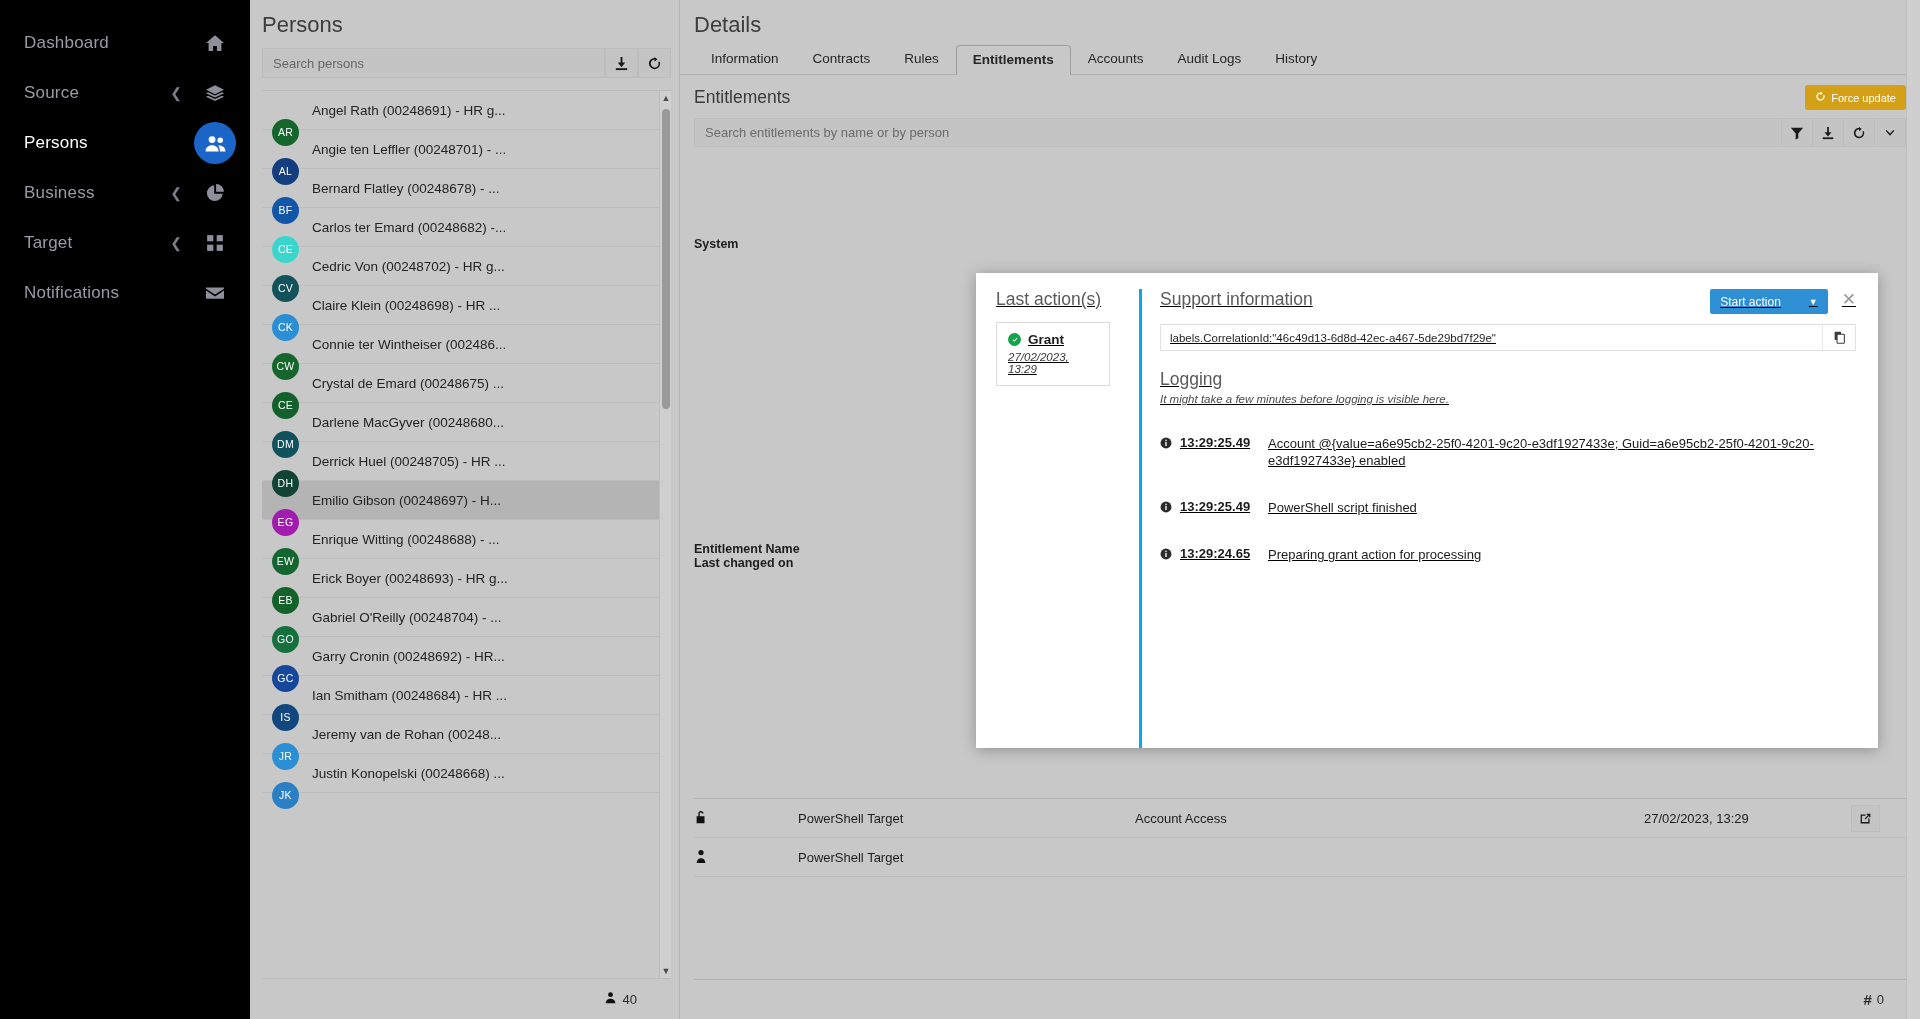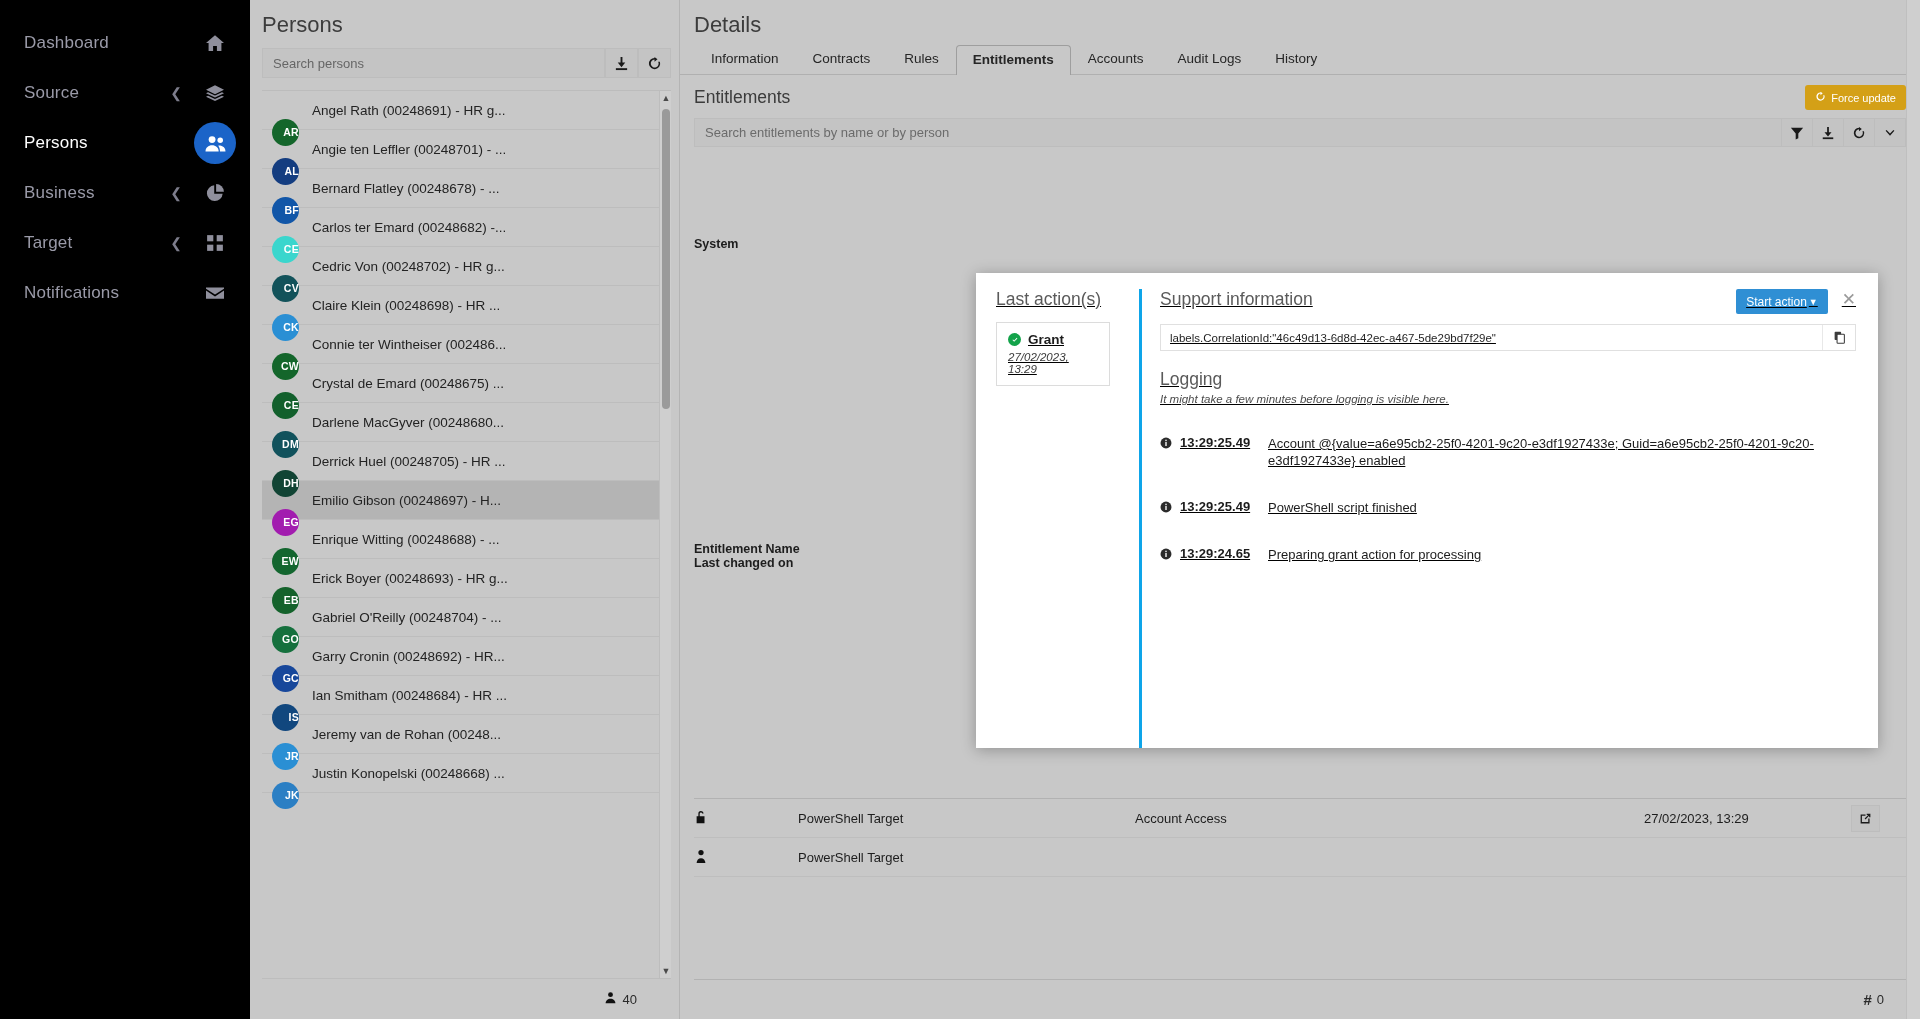--- a/index.html
+++ b/index.html
@@ -63,22 +63,22 @@
     margin: 12px 8px 0 12px; flex: 1; overflow: hidden;
     position: relative; background: #c8c8c8; border-top: 1px solid #bcbcbc;
   }
   .p-row {
     height: 39px; display: flex; align-items: center;
     border-bottom: 1px solid #bdbdbd; padding-left: 10px; cursor: pointer;
   }
   .p-row.selected { background: #b4b4b4; }
   .avatar {
     width: 27px; height: 27px; border-radius: 50%; flex: 0 0 27px;
-    display: flex; align-items: center; justify-content: flex-end;
-    color: #fff; font-size: 10.5px; font-weight: 700; letter-spacing: .3px; margin-top: 44px;
+    display: flex; align-items: center; justify-content: center;
+    color: #fff; font-size: 10.5px; font-weight: 400; letter-spacing: .3px; margin-top: 44px;
   }
   .p-name {
     margin-left: 13px; font-size: 13.5px; color: #232323;
     white-space: nowrap; overflow: hidden;
   }
   .list-scrollbar {
     position: absolute; right: 0; top: 0; width: 12px; height: 100%;
     background: #cfcfcf; border-left: 1px solid #bdbdbd;
   }
   .list-scrollbar .thumb {
@@ -192,21 +192,21 @@
     display: flex; align-items: center; justify-content: center;
   }
   .check-circle svg { width: 8px; height: 8px; fill: #fff; }
   .action-name { font-size: 13.5px; font-weight: bold; color: #1d1d1d; }
   .action-date { font-size: 11.5px; color: #3a3a3a; font-style: italic; margin-top: 4px; }
   .modal-right { flex: 1; border-left: 3px solid #0ea5e9; padding: 0 22px 0 18px; }
   .modal-right-head { display: flex; align-items: flex-start; justify-content: space-between; }
   .btn-start {
     background: #2f8fd4; color: #fff; border: none; font-size: 12px;
     padding: 12px 10px; height: 25px; display: flex; align-items: center;
-    cursor: pointer; border-radius: 2px; gap: 2px;
+    cursor: pointer; border-radius: 2px; gap: 28px;
   }
   .btn-start .caret { font-size: 9px; }
   .modal-close {
     font-size: 17px; color: #9a9a9a; cursor: pointer; line-height: 1;
     margin-left: 14px; margin-top: 2px;
   }
   .corr-row { display: flex; border: 1px solid #e0e0e0; height: 27px; margin-top: 2px; }
   .corr-val { flex: 1; display: flex; align-items: center; padding-left: 9px;
               font-size: 11.5px; color: #1f1f1f; }
   .copy-btn { width: 33px; border-left: 1px solid #e8e8e8; display: flex;

